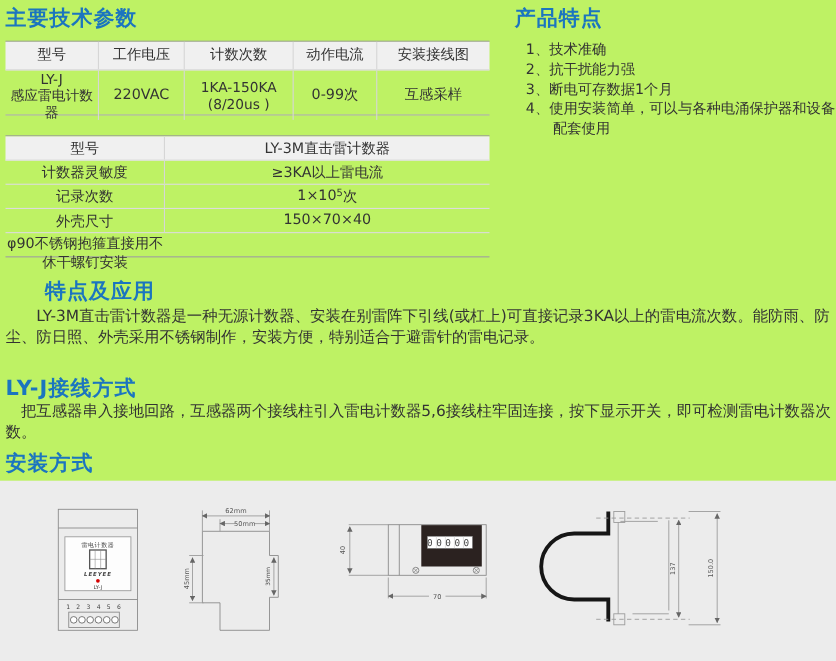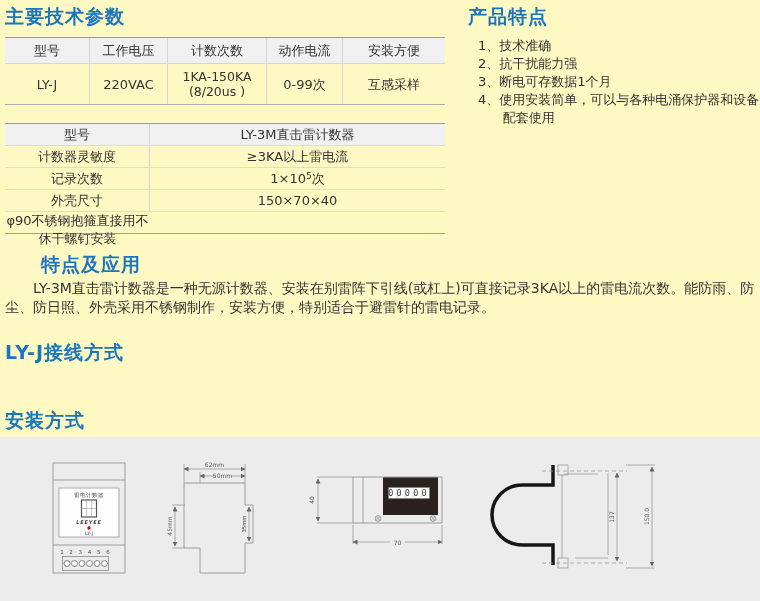--- a/index.html
+++ b/index.html
@@ -1,17 +1,17 @@
 <!DOCTYPE html>
 <html><head>
 <meta charset="utf-8">
 <style>
   html,body{margin:0;padding:0;background:#fff;}
   #screen{
-    position:relative;width:760px;height:601px;overflow:hidden;background:#fef9c3;
+    position:relative;width:760px;height:601px;overflow:hidden;background:#bef264;
     font-family:"DejaVu Sans","Liberation Sans",sans-serif;color:#333;
   }
   .sec-title{position:absolute;font-size:19px;font-weight:600;color:#1b75bf;letter-spacing:1px;white-space:nowrap;}
   
   #table1{position:absolute;left:5px;top:37px;width:440px;border-top:1px solid #9a9a9a;border-bottom:1px solid #b0b0b0;}
   .t1-row{display:grid;grid-template-columns:85px 78px 99px 76px 102px;}
   .t1-row.head{background:#f0f0f0;border-bottom:1px solid #d6d6d6;height:25px;}
   .t1-row.body{height:40px;}
   .t1-cell{display:flex;flex-direction:column;align-items:center;justify-content:center;font-size:13px;text-align:center;line-height:15px;}
   .t1-cell:not(:last-child){border-right:1px solid #d6d6d6;}
@@ -56,25 +56,26 @@
     <div class="feat-item">3、断电可存数据1个月</div>
     <div class="feat-item">4、使用安装简单，可以与各种电涌保护器和设备配套使用</div>
   </div>
 
   <div id="table1">
     <div class="t1-row head">
       <div class="t1-cell">型号</div>
       <div class="t1-cell">工作电压</div>
       <div class="t1-cell">计数次数</div>
       <div class="t1-cell">动作电流</div>
-      <div class="t1-cell">安装方便</div>
+      <div class="t1-cell">安装接线图</div>
     </div>
     <div class="t1-row body">
       <div class="t1-cell">
         <div class="sub">LY-J</div>
+        <div class="sub">感应雷电计数器</div>
       </div>
       <div class="t1-cell">220VAC</div>
       <div class="t1-cell">
         <div class="sub">1KA-150KA</div>
         <div class="sub">(8/20us )</div>
       </div>
       <div class="t1-cell">0-99次</div>
       <div class="t1-cell">互感采样</div>
     </div>
   </div>
@@ -99,20 +100,21 @@
     <div class="t2-row">
       <div class="t2-cell lab">外壳尺寸</div>
       <div class="t2-cell">150×70×40</div>
     </div>
     <div class="t2-row">
       <div class="t2-cell">φ90不锈钢抱箍直接用不休干螺钉安装</div>
     </div>
   </div>
 
   <div class="para" id="para-feat">LY-3M直击雷计数器是一种无源计数器、安装在别雷阵下引线(或杠上)可直接记录3KA以上的雷电流次数。能防雨、防尘、防日照、外壳采用不锈钢制作，安装方便，特别适合于避雷针的雷电记录。</div>
+  <div class="para" id="para-wire">把互感器串入接地回路，互感器两个接线柱引入雷电计数器5,6接线柱牢固连接，按下显示开关，即可检测雷电计数器次数。</div>
 
   <div id="panel"></div>
 
   <svg style="left:40px;top:455px;" width="115" height="130" viewBox="0 0 115 130">
     <rect x="13" y="8" width="72" height="110" class="thin"></rect>
     <line x1="13" y1="25" x2="85" y2="25" class="thin"></line>
     <line x1="13" y1="90" x2="85" y2="90" class="thin"></line>
     <rect x="19" y="33" width="60" height="49" fill="#fdfdfd" stroke="#9a9a9a" stroke-width="0.8"></rect>
     <text x="49" y="42" text-anchor="middle" font-size="5.5" letter-spacing="0.5">雷电计数器</text>
     <g>

